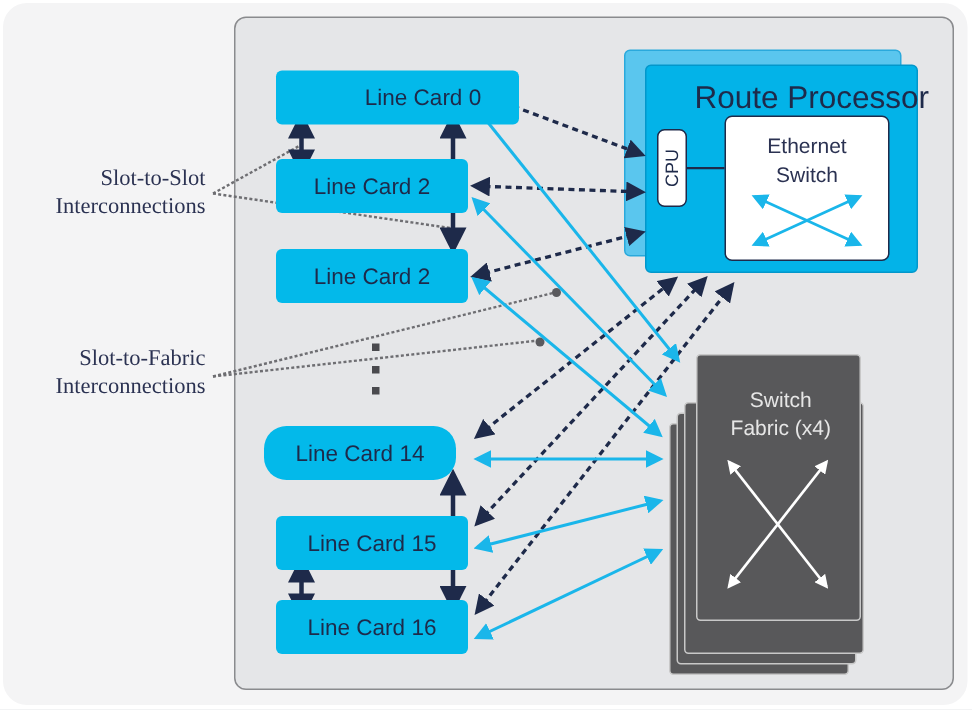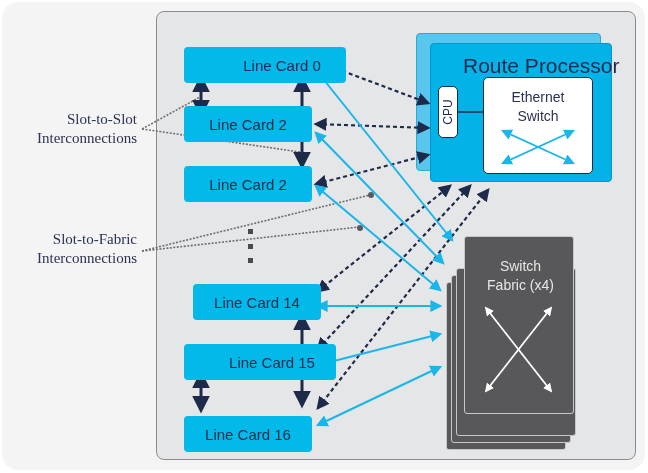--- a/index.html
+++ b/index.html
@@ -98,23 +98,23 @@
     <div class="fab" style="left:446px; top:282px; width:120px; height:168px;"></div>
   <div class="fab" style="left:451px; top:275px; width:120px; height:168px;"></div>
   <div class="fab" style="left:456px; top:268px; width:120px; height:168px;"></div>
   <div class="fab" style="left:464px; top:236px; width:110px; height:178px;"></div>
   <div class="fab-label" style="white-space: pre-line;">Switch
 Fabric (x4)</div>
 
   <div class="lc" style="left:184px; top:47px;padding-left:34px;">Line Card 0</div>
   <div class="lc" style="left:184px; top:106px;">Line Card 2</div>
   <div class="lc" style="left:184px; top:166px;">Line Card 2</div>
-  <div class="lc" style="left:193px; top:284px;">Line Card 14</div>
-  <div class="lc" style="left:184px; top:344px;padding-left:24px;">Line Card 15</div>
-  <div class="lc" style="left:184px; top:416px;">Line Card 16</div>
+  <div class="lc" style="left:176px; top:284px;border-radius:15px;">Line Card 14</div>
+  <div class="lc" style="left:184px; top:344px;">Line Card 15</div>
+  <div class="lc" style="left:184px; top:400px;">Line Card 16</div>
 
   <div class="side-label" style="top:110px; white-space: pre-line; font-weight: normal;">Slot-to-Slot
 Interconnections</div>
   <div class="side-label" style="top:230px; white-space: pre-line; font-weight: normal;">Slot-to-Fabric
 Interconnections</div>
 
 <svg width="648" height="473" style="position: absolute; left: 0px; top: 0px; pointer-events: none;">
       <defs>
       <marker id="ah-navy" viewBox="0 0 10 10" refX="8" refY="5" markerWidth="6" markerHeight="6" orient="auto-start-reverse">
         <path d="M0,0 L10,5 L0,10 z" fill="#1e2a4a"></path>

